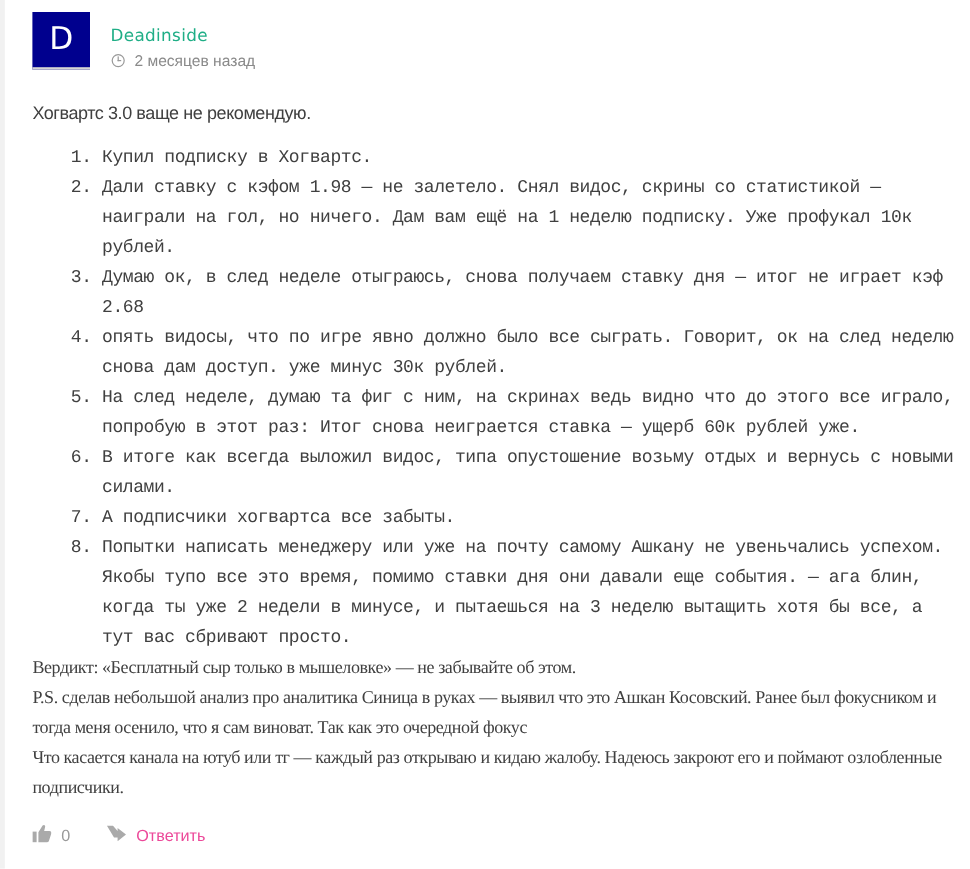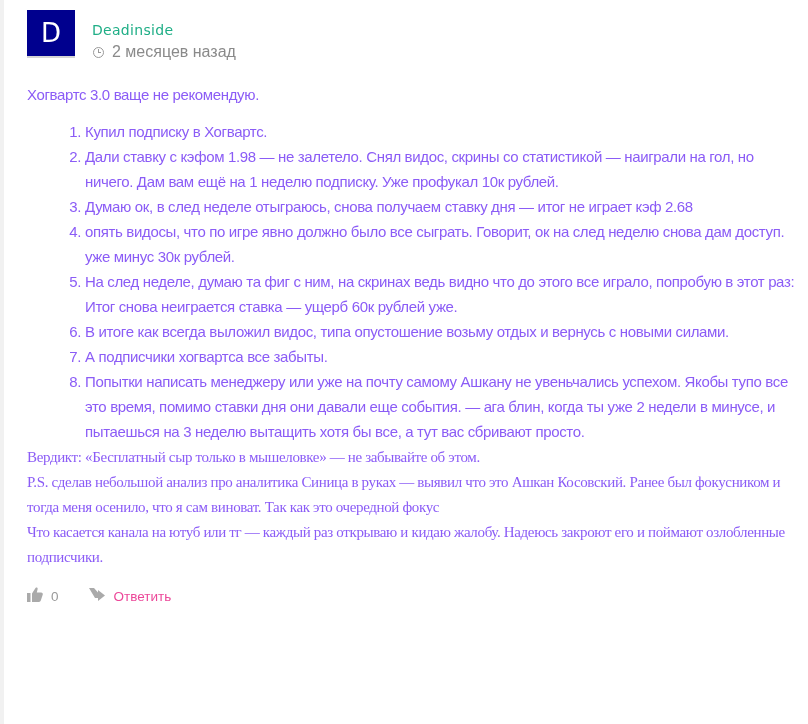--- a/index.html
+++ b/index.html
@@ -54,21 +54,21 @@
       font-family: "DejaVu Sans", sans-serif;
       font-weight: normal;
       font-size: 14px;
       color: #1fae86;
       letter-spacing: 0.3px;
     }
     .meta {
       position: absolute;
       left: 66px;
       top: 43px;
-      font-size: 16px;
+      font-size: 13px;
       color: #8a8a8a;
       display: flex;
       align-items: center;
       gap: 8px;
     }
     .clock-icon {
       width: 9px;
       height: 9px;
       border: 1.3px solid #999;
       border-radius: 50%;
@@ -89,35 +89,36 @@
       position: absolute;
       left: 4px;
       top: 4px;
       width: 3px;
       height: 1.3px;
       background: #999;
     }
     .body-text {
       font-size: 15px;
       line-height: 25px;
-      color: #8b5cf6;
+      color: #404040;
       letter-spacing: -0.35px;
     }
     .body-text p {
       margin: 0;
     }
     .para-block {
       margin-top: 10px;
     }
     ol.steps {
       margin: 12px 0 0 0;
       padding-left: 58px;
     }
     ol.steps li {
       padding-left: 0;
+      font-family: Liberation Mono, monospace;
     }
     .verdict-block {
       margin-top: 1px;
       font-family: Liberation Serif, serif;
     }
     .footer {
       margin-top: 14px;
       display: flex;
       align-items: center;
       font-size: 13.5px;

